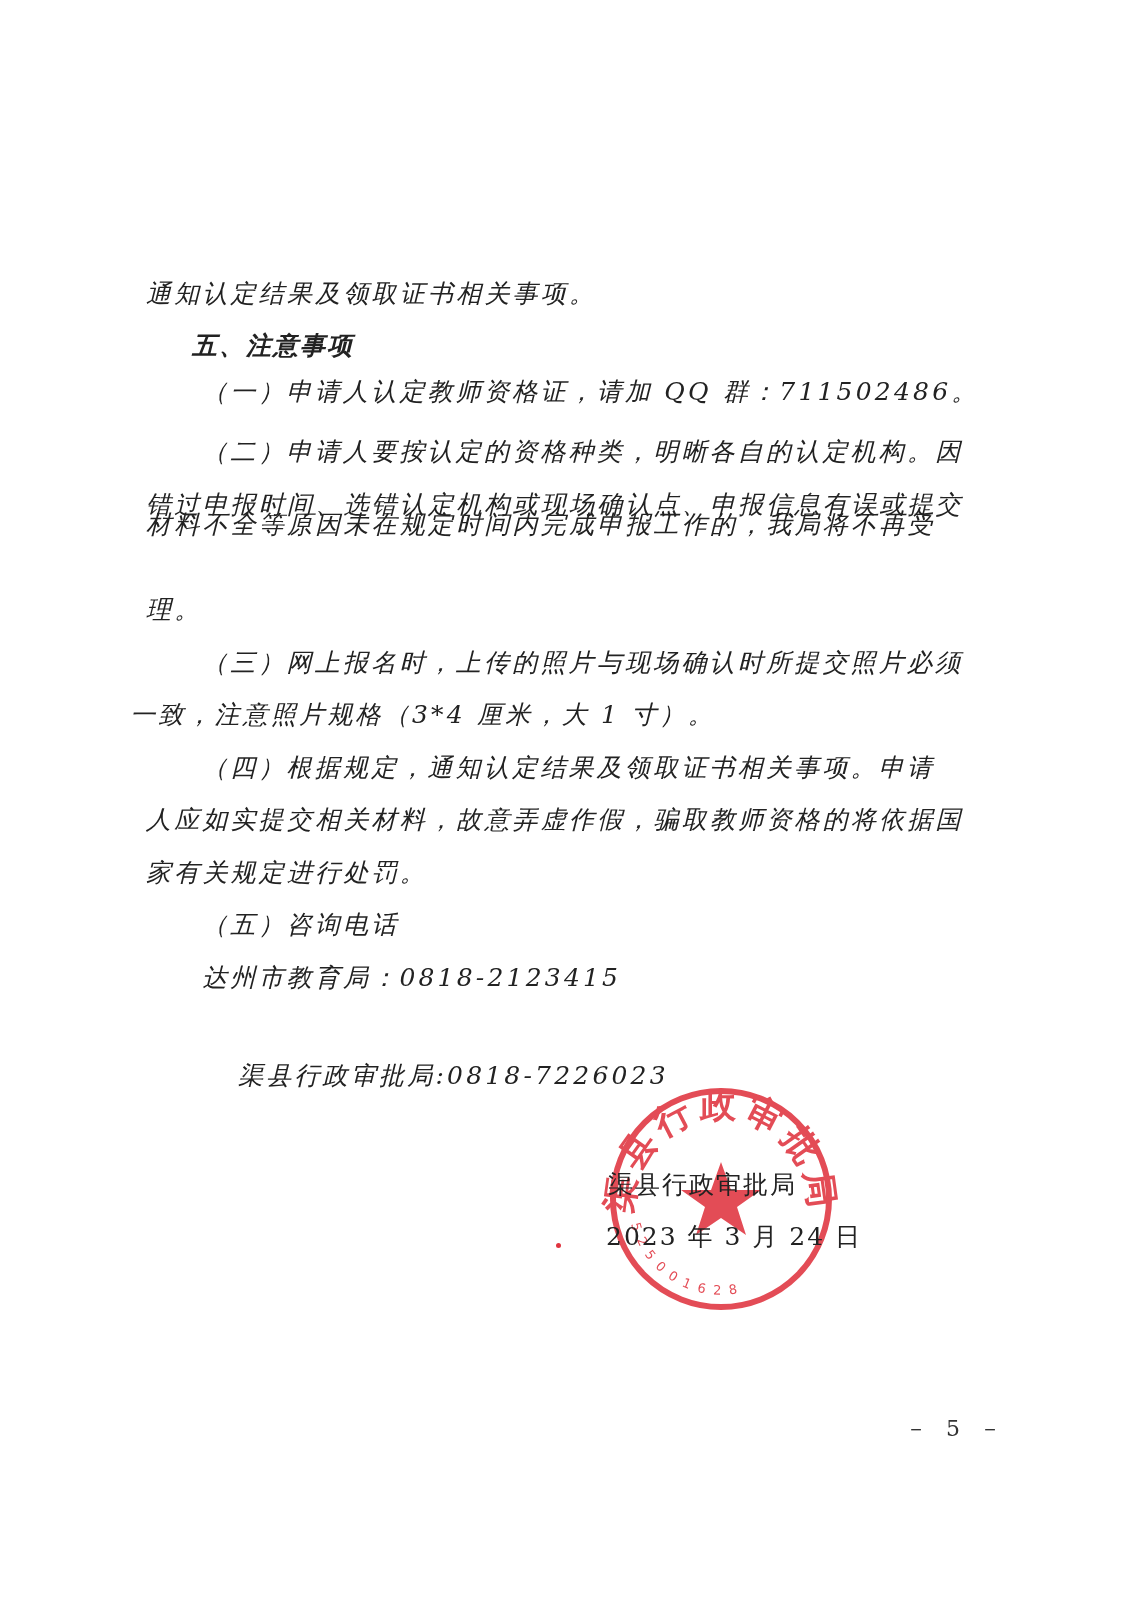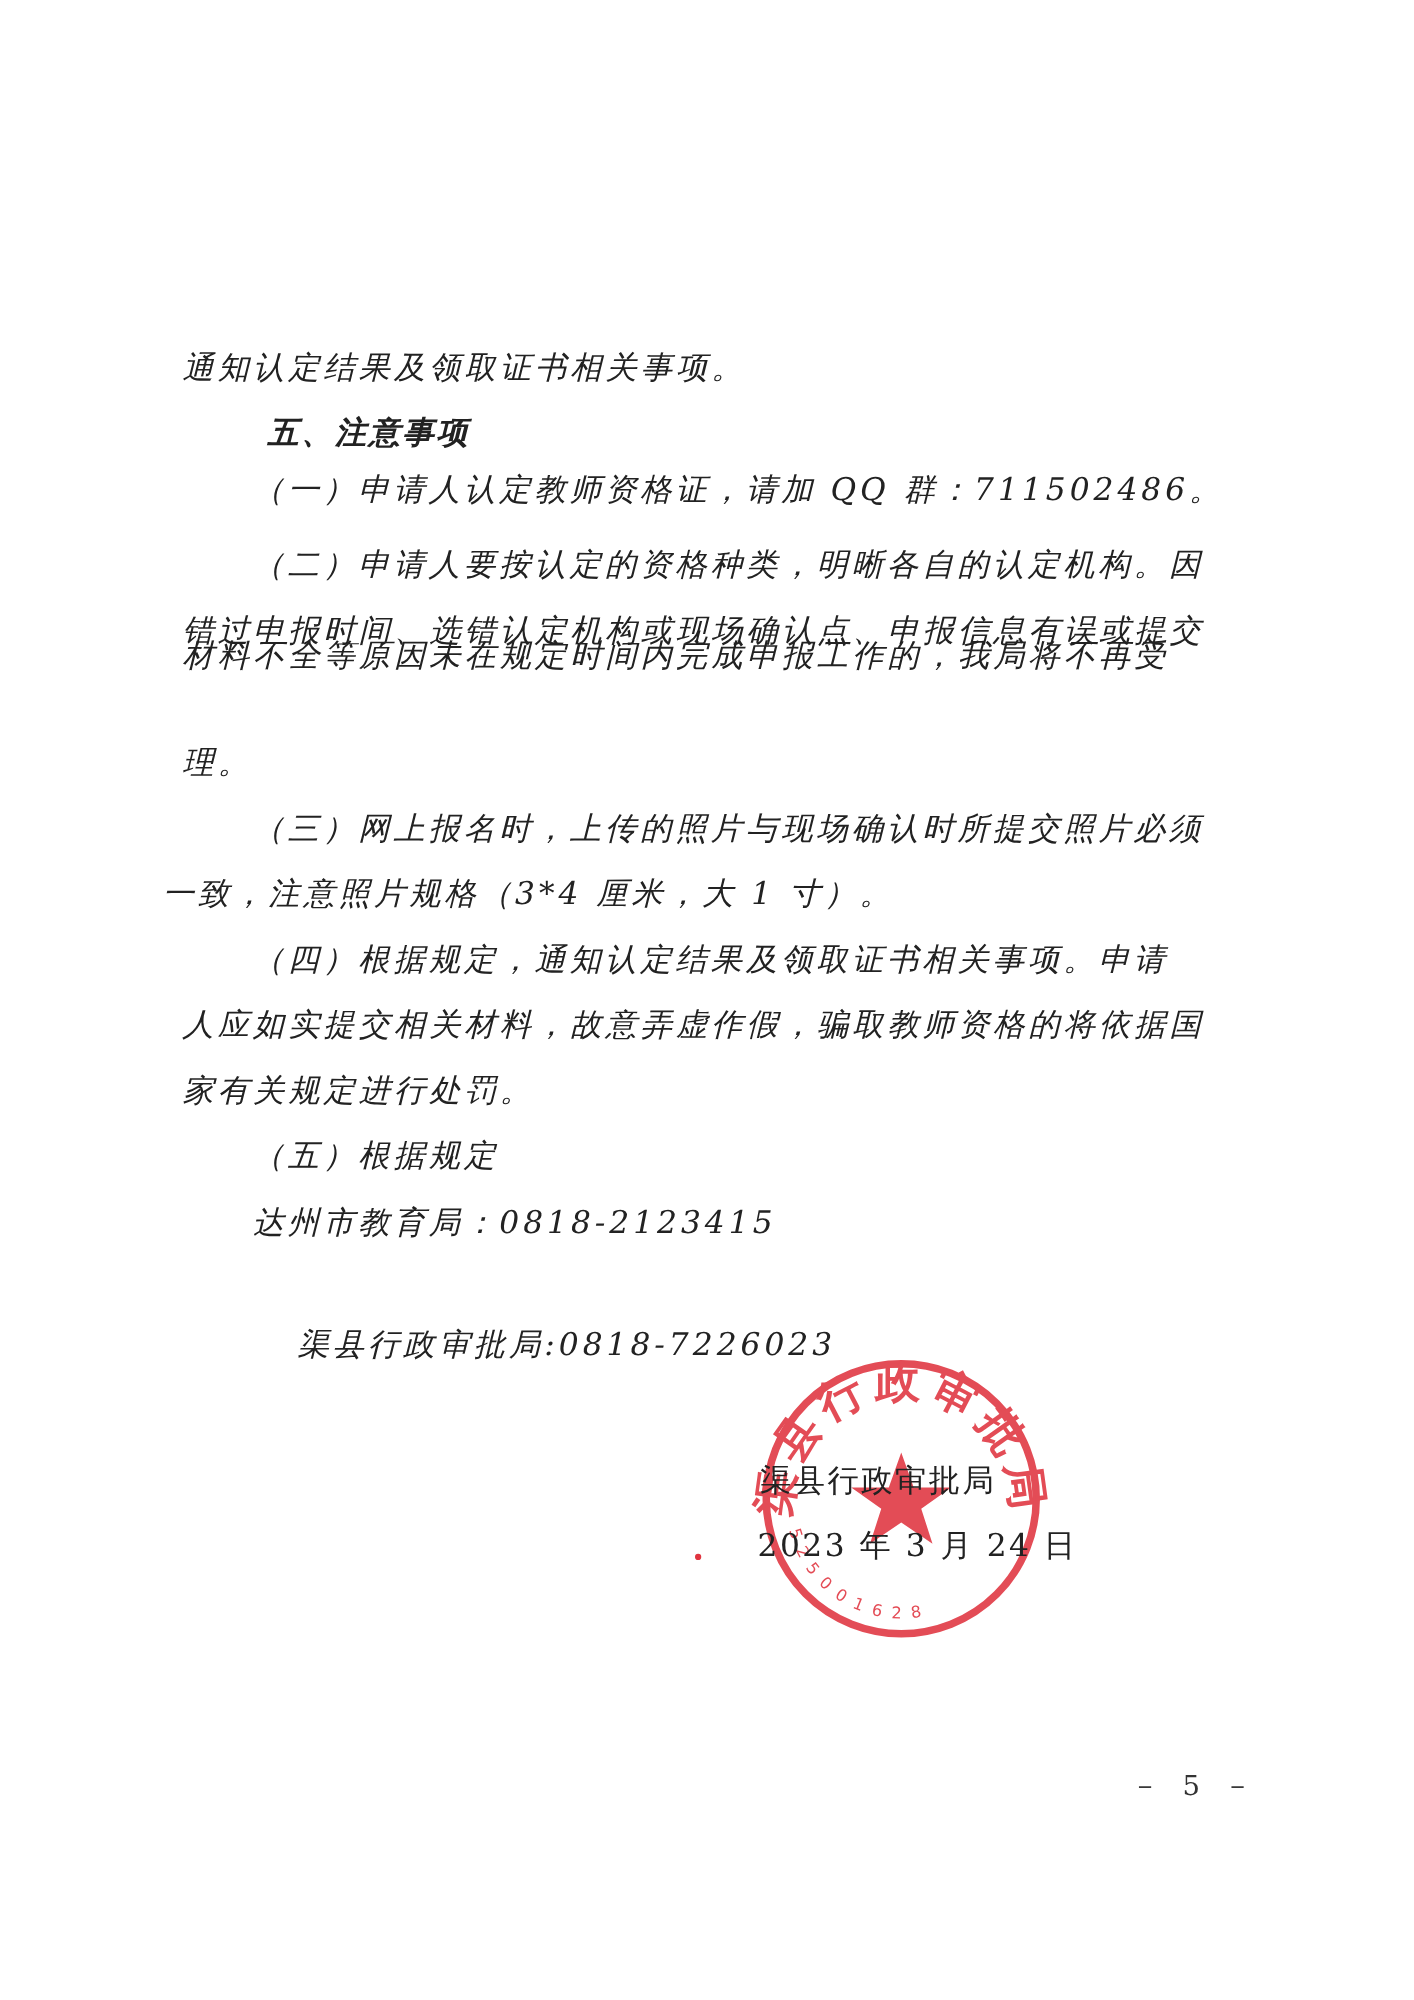--- a/index.html
+++ b/index.html
@@ -11,32 +11,32 @@
   .page-num { position:absolute; left:905px; top:1414px; font-size:22px; letter-spacing:6px; color:#333; }
   .stamp { position:absolute; left:600px; top:1078px; width:242px; height:242px; z-index:2; opacity:0.88; }
   .dot { position:absolute; left:556px; top:1243px; width:5px; height:5px; border-radius:50%; background:#e0343f; }
 </style>
 </head>
 <body>
 
 <div>
 
   <div class="line" style="left:146px;top:278px;">通知认定结果及领取证书相关事项。</div>
-  <div class="line heading" style="left:214px;top:330px;">五、注意事项</div>
+  <div class="line heading" style="left:192px;top:330px;">五、注意事项</div>
   <div class="line" style="left:202px;top:376px;">（一）申请人认定教师资格证，请加 QQ 群：711502486。</div>
   <div class="line" style="left:202px;top:436px;">（二）申请人要按认定的资格种类，明晰各自的认定机构。因</div>
   <div class="line" style="left:146px;top:489px;">错过申报时间、选错认定机构或现场确认点、申报信息有误或提交</div>
   <div class="line" style="left:146px;top:509px;">材料不全等原因未在规定时间内完成申报工作的，我局将不再受</div>
   <div class="line" style="left:146px;top:594px;">理。</div>
   <div class="line" style="left:202px;top:647px;">（三）网上报名时，上传的照片与现场确认时所提交照片必须</div>
   <div class="line" style="left:130px;top:699px;">一致，注意照片规格（3*4 厘米，大 1 寸）。</div>
   <div class="line" style="left:202px;top:752px;">（四）根据规定，通知认定结果及领取证书相关事项。申请</div>
   <div class="line" style="left:146px;top:804px;">人应如实提交相关材料，故意弄虚作假，骗取教师资格的将依据国</div>
   <div class="line" style="left:146px;top:857px;">家有关规定进行处罚。</div>
-  <div class="line" style="left:202px;top:909px;">（五）根据规定</div>
+  <div class="line" style="left:202px;top:909px;">（五）咨询电话</div>
   <div class="line" style="left:202px;top:962px;">达州市教育局：0818-2123415</div>
   <div class="line" style="left:202px;top:1060px;margin-left:36px;">渠县行政审批局:0818-7226023</div>
 
   <svg class="stamp" viewBox="0 0 242 242">
     <defs>
       <path id="ringTop" d="M 36 150 A 88 88 0 1 1 206 150"></path>
       <path id="ringBottom" d="M 30 140 A 92 92 0 0 0 150 212"></path>
     </defs>
     <circle cx="121" cy="121" r="108" fill="none" stroke="#e0343f" stroke-width="6"></circle>
     <text font-family="DejaVu Sans, sans-serif" font-size="36" font-weight="bold" fill="#e0343f" letter-spacing="6">

